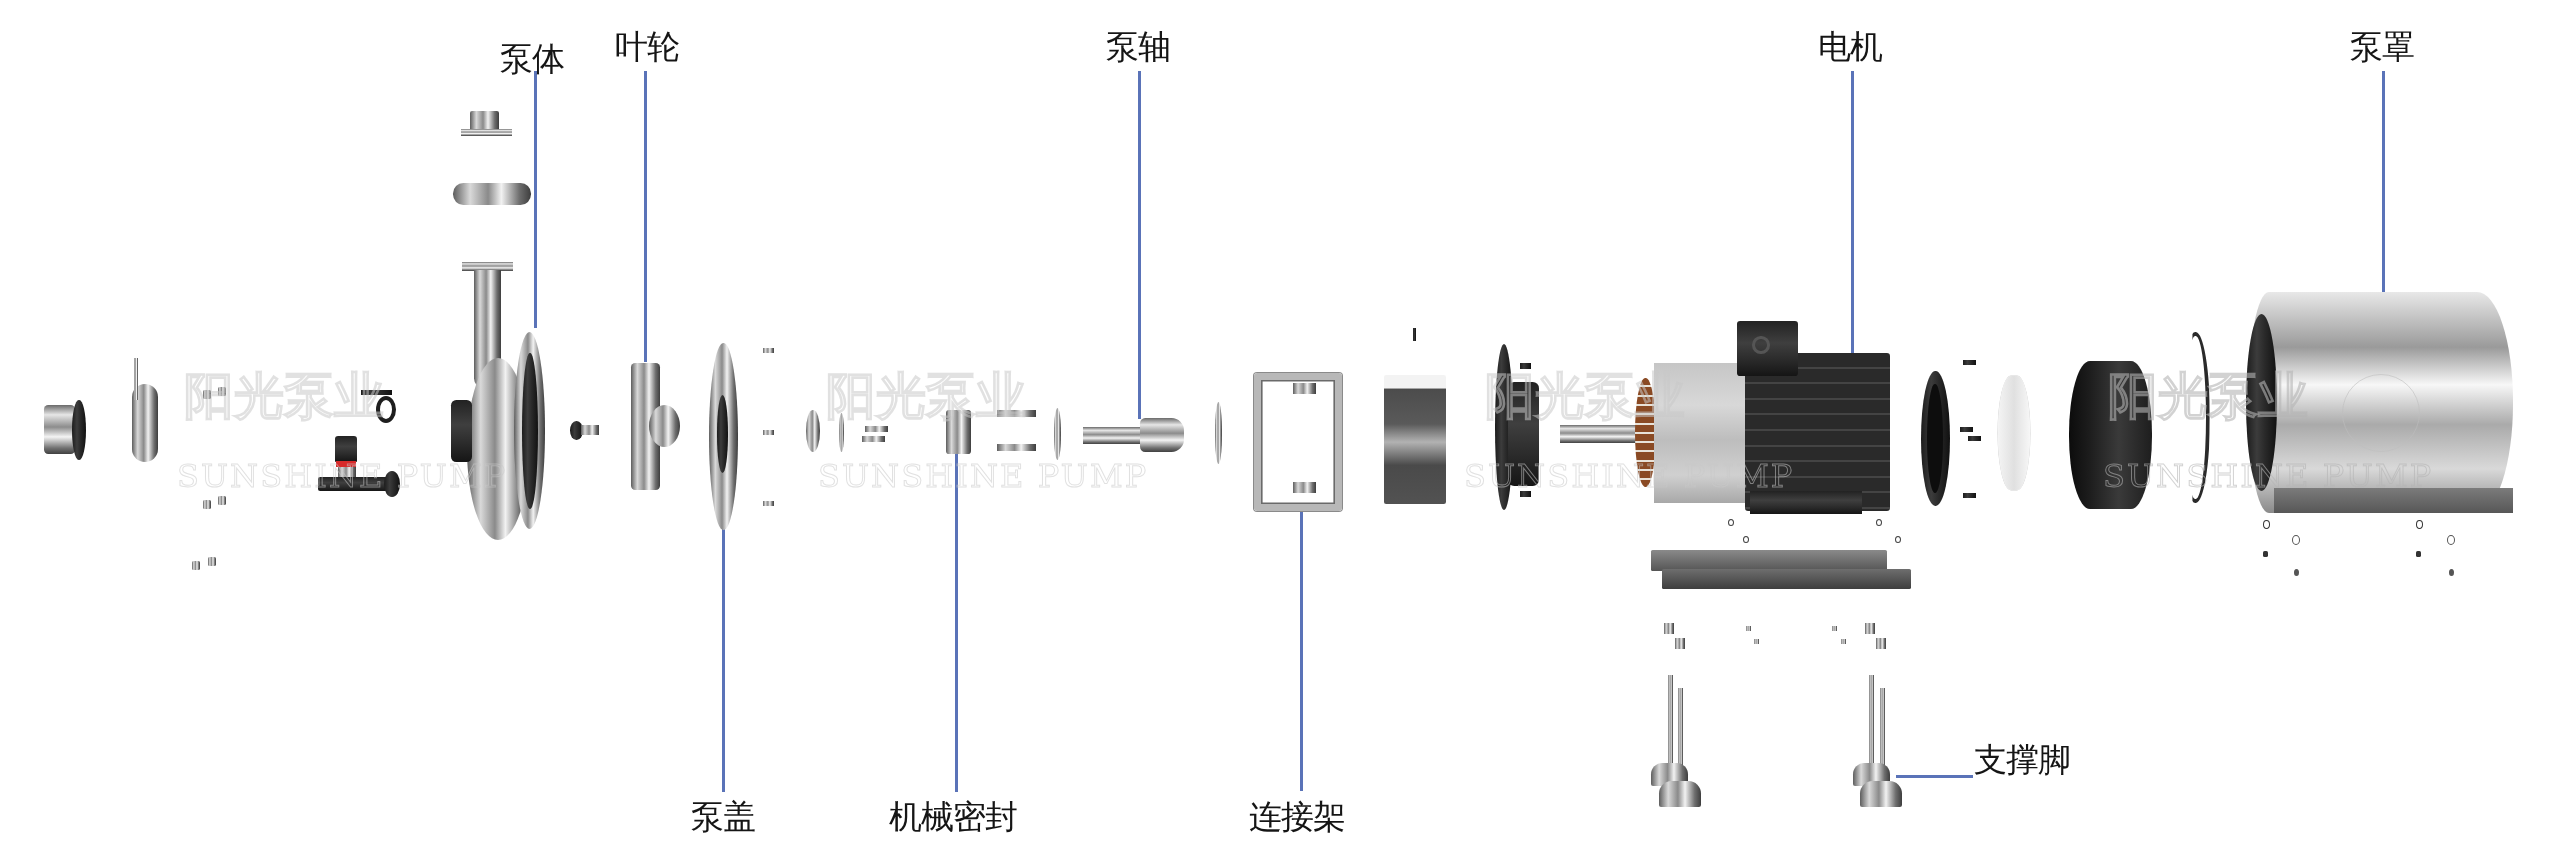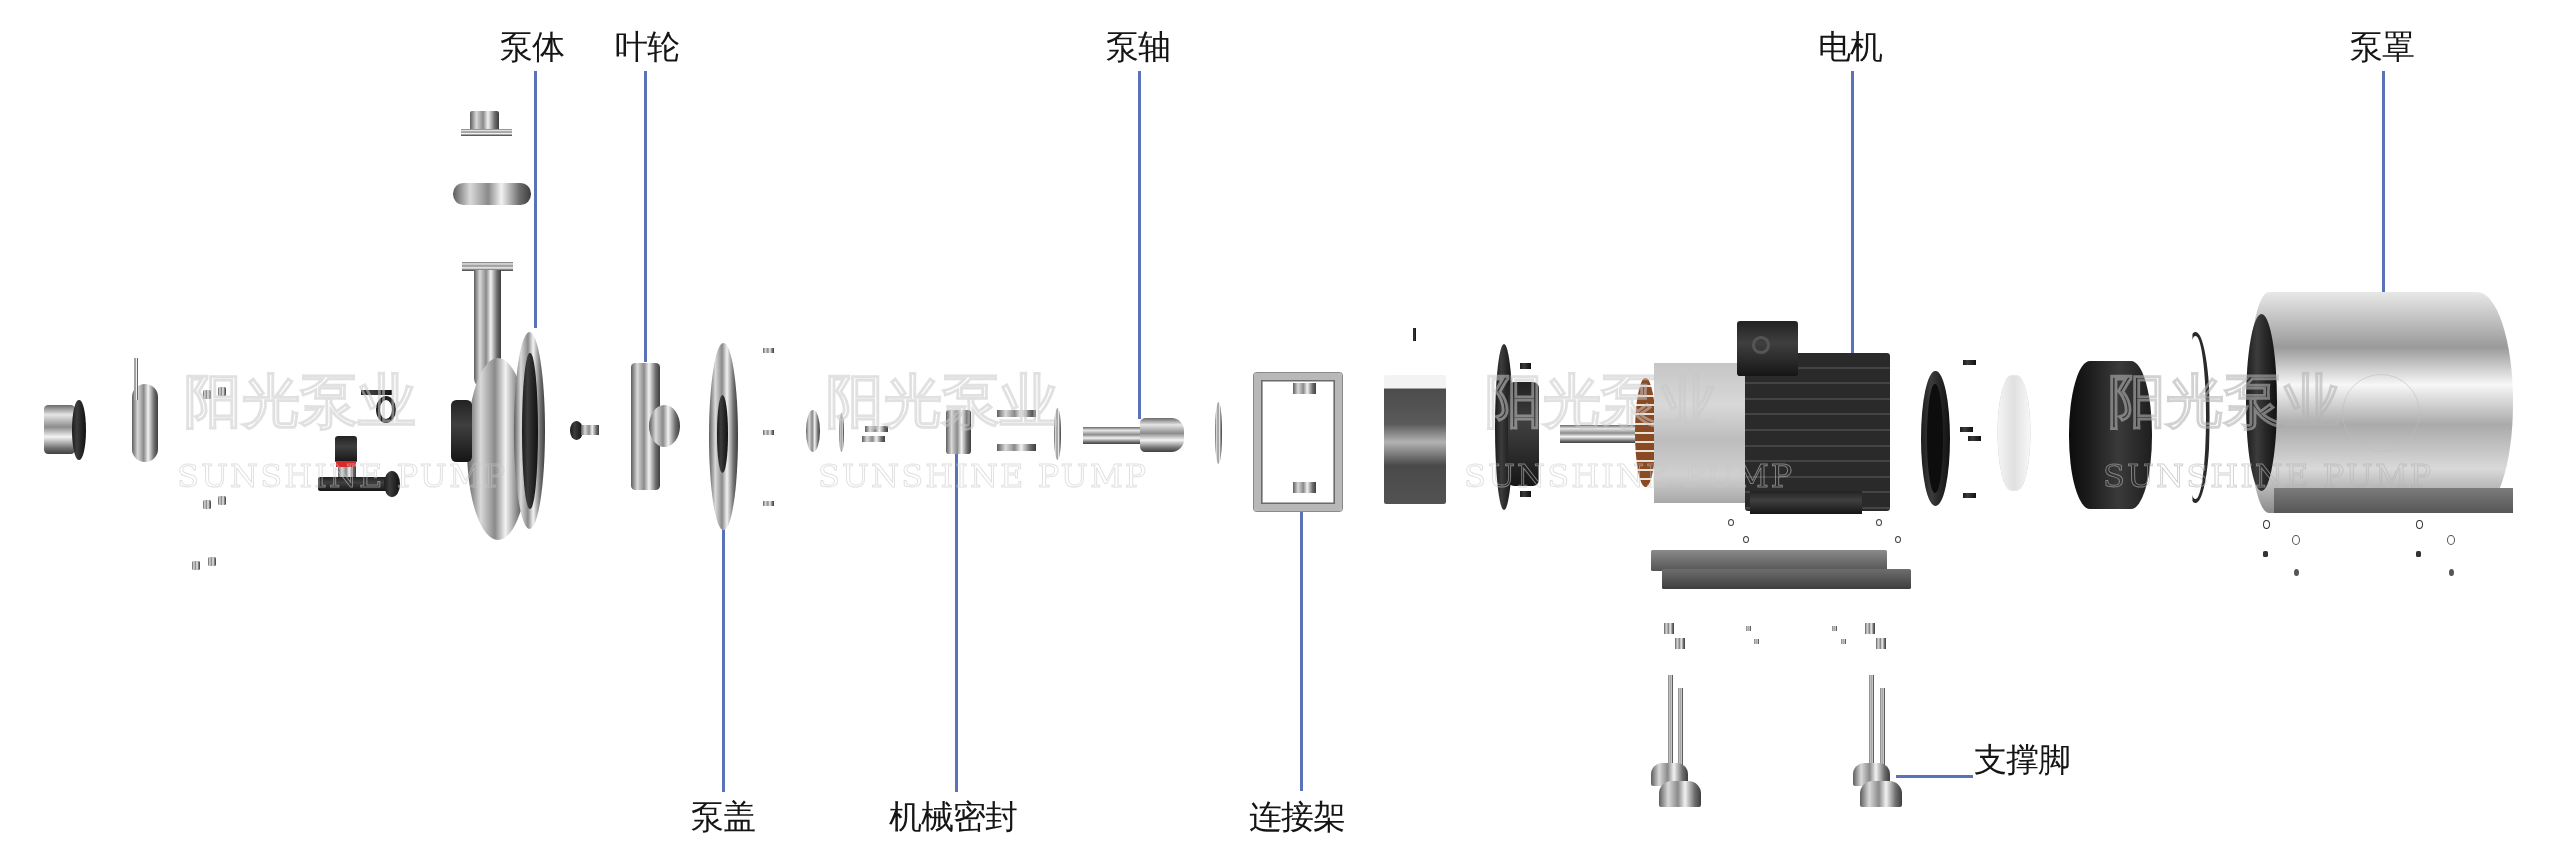--- a/index.html
+++ b/index.html
@@ -6,37 +6,37 @@
   body{width:2576px;height:858px;position:relative;overflow:hidden;font-family:"DejaVu Sans","Liberation Sans",sans-serif;}
   .label{position:absolute;font-size:33px;color:#151515;line-height:1;letter-spacing:-1px;white-space:nowrap;}
   .lead{position:absolute;background:#5a73b8;}
   .part{position:absolute;}
   .metal{background:linear-gradient(90deg,#5d5d5d 0%,#d9d9d9 22%,#8a8a8a 45%,#f2f2f2 62%,#6e6e6e 85%,#3d3d3d 100%);}
   .metal-v{background:linear-gradient(180deg,#6a6a6a 0%,#e6e6e6 20%,#8c8c8c 45%,#f4f4f4 65%,#707070 88%,#404040 100%);}
   .dark{background:linear-gradient(90deg,#1c1c1c 0%,#3c3c3c 35%,#2a2a2a 60%,#111 100%);}
   .darkv{background:linear-gradient(180deg,#222 0%,#3f3f3f 40%,#2b2b2b 70%,#151515 100%);}
   .ring{border-radius:50%;}
   .wm{position:absolute;color:rgba(255,255,255,0.0);-webkit-text-stroke:1px rgba(200,200,200,0.55);font-family:"DejaVu Serif","Liberation Serif",serif;white-space:nowrap;pointer-events:none;}
-  .wm.cn{font-size:58px;font-weight:bold;}
+  .wm.cn{font-size:50px;font-weight:bold;}
   .wm.en{font-size:32px;letter-spacing:2.1px;}
 </style>
 </head>
 <body>
 
 <div class="lead" style="left:534px;top:71px;width:2.6px;height:257px;"></div>
 <div class="lead" style="left:644px;top:71px;width:2.6px;height:291px;"></div>
 <div class="lead" style="left:1138px;top:71px;width:2.6px;height:348px;"></div>
 <div class="lead" style="left:1851px;top:71px;width:2.6px;height:288px;"></div>
 <div class="lead" style="left:2382px;top:71px;width:2.6px;height:221px;"></div>
 <div class="lead" style="left:722px;top:519px;width:2.6px;height:273px;"></div>
 <div class="lead" style="left:955px;top:439px;width:2.6px;height:353px;"></div>
 <div class="lead" style="left:1300px;top:511px;width:2.6px;height:280px;"></div>
 <div class="lead" style="left:1896px;top:775px;width:77px;height:2.6px;"></div>
 
-<div class="label" style="left:500px;top:30px;">泵体</div>
+<div class="label" style="left:500px;top:42px;">泵体</div>
 <div class="label" style="left:615px;top:30px;">叶轮</div>
 <div class="label" style="left:1106px;top:30px;">泵轴</div>
 <div class="label" style="left:1818px;top:30px;">电机</div>
 <div class="label" style="left:2350px;top:30px;">泵罩</div>
 <div class="label" style="left:691px;top:800px;">泵盖</div>
 <div class="label" style="left:889px;top:800px;">机械密封</div>
 <div class="label" style="left:1249px;top:800px;">连接架</div>
 <div class="label" style="left:1974px;top:743px;">支撑脚</div>
 
 <div class="part metal-v" style="left:44px;top:405px;width:31px;height:49px;border-radius:4.2px;"></div>

